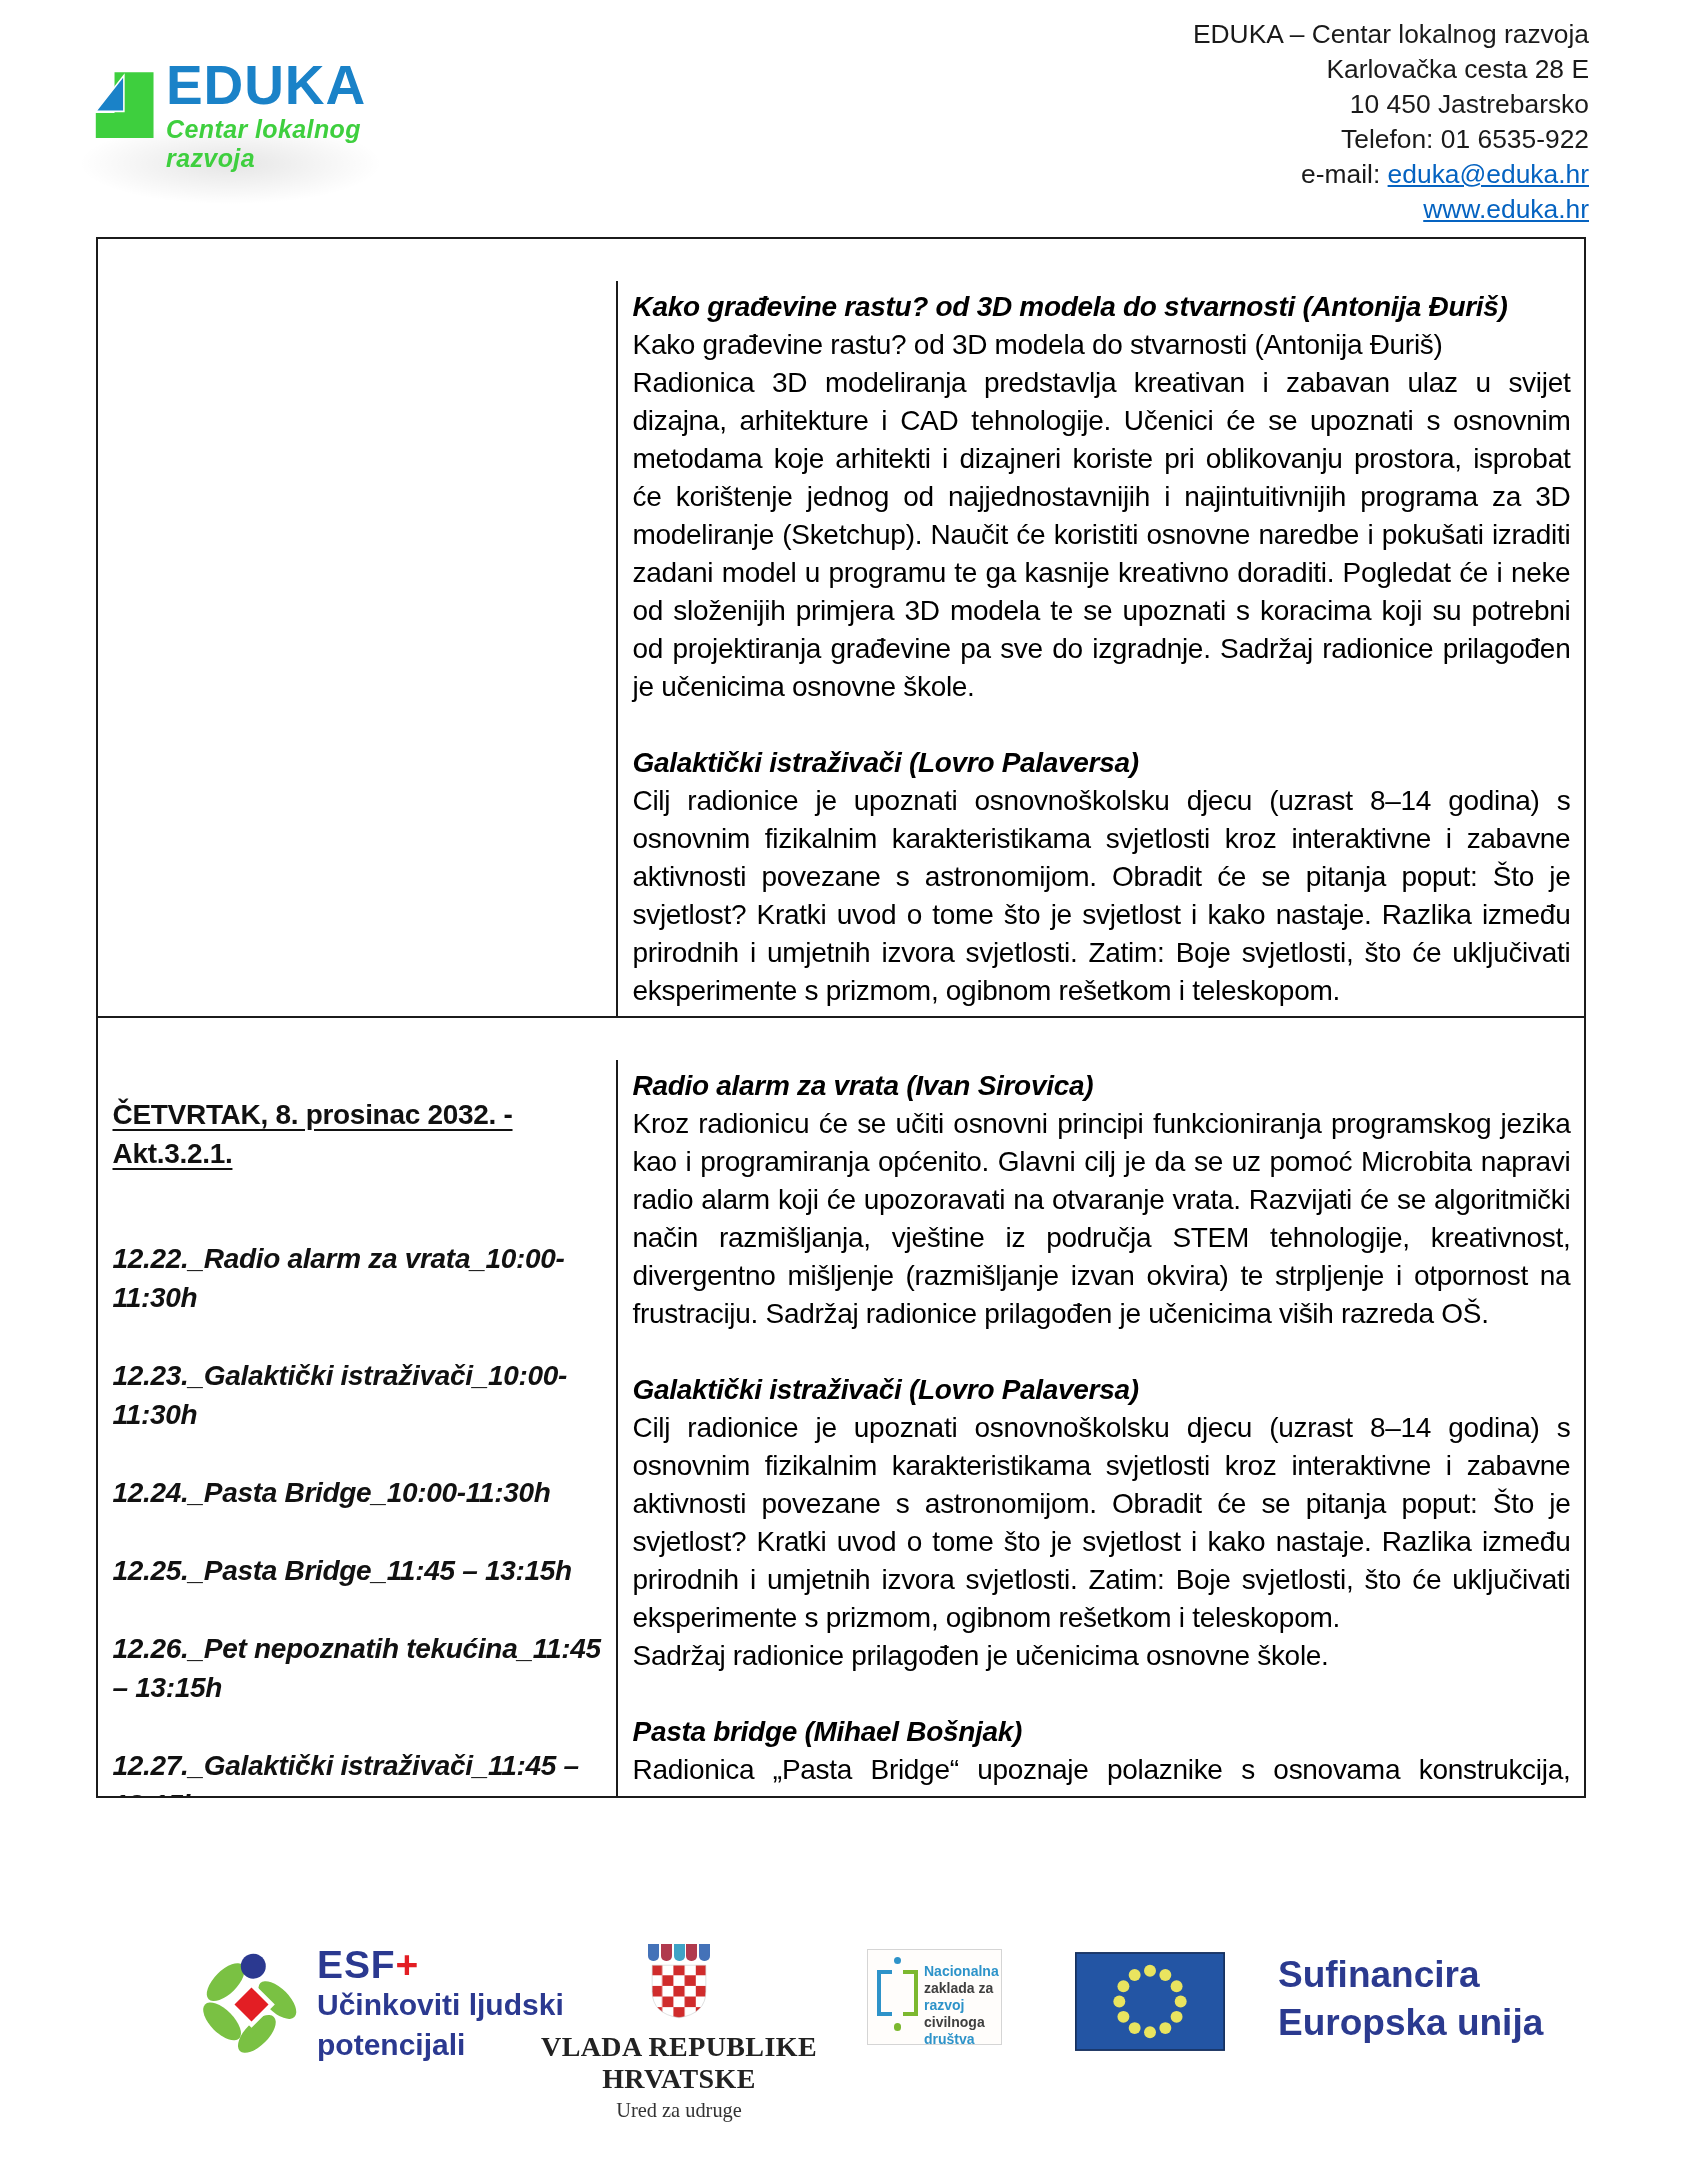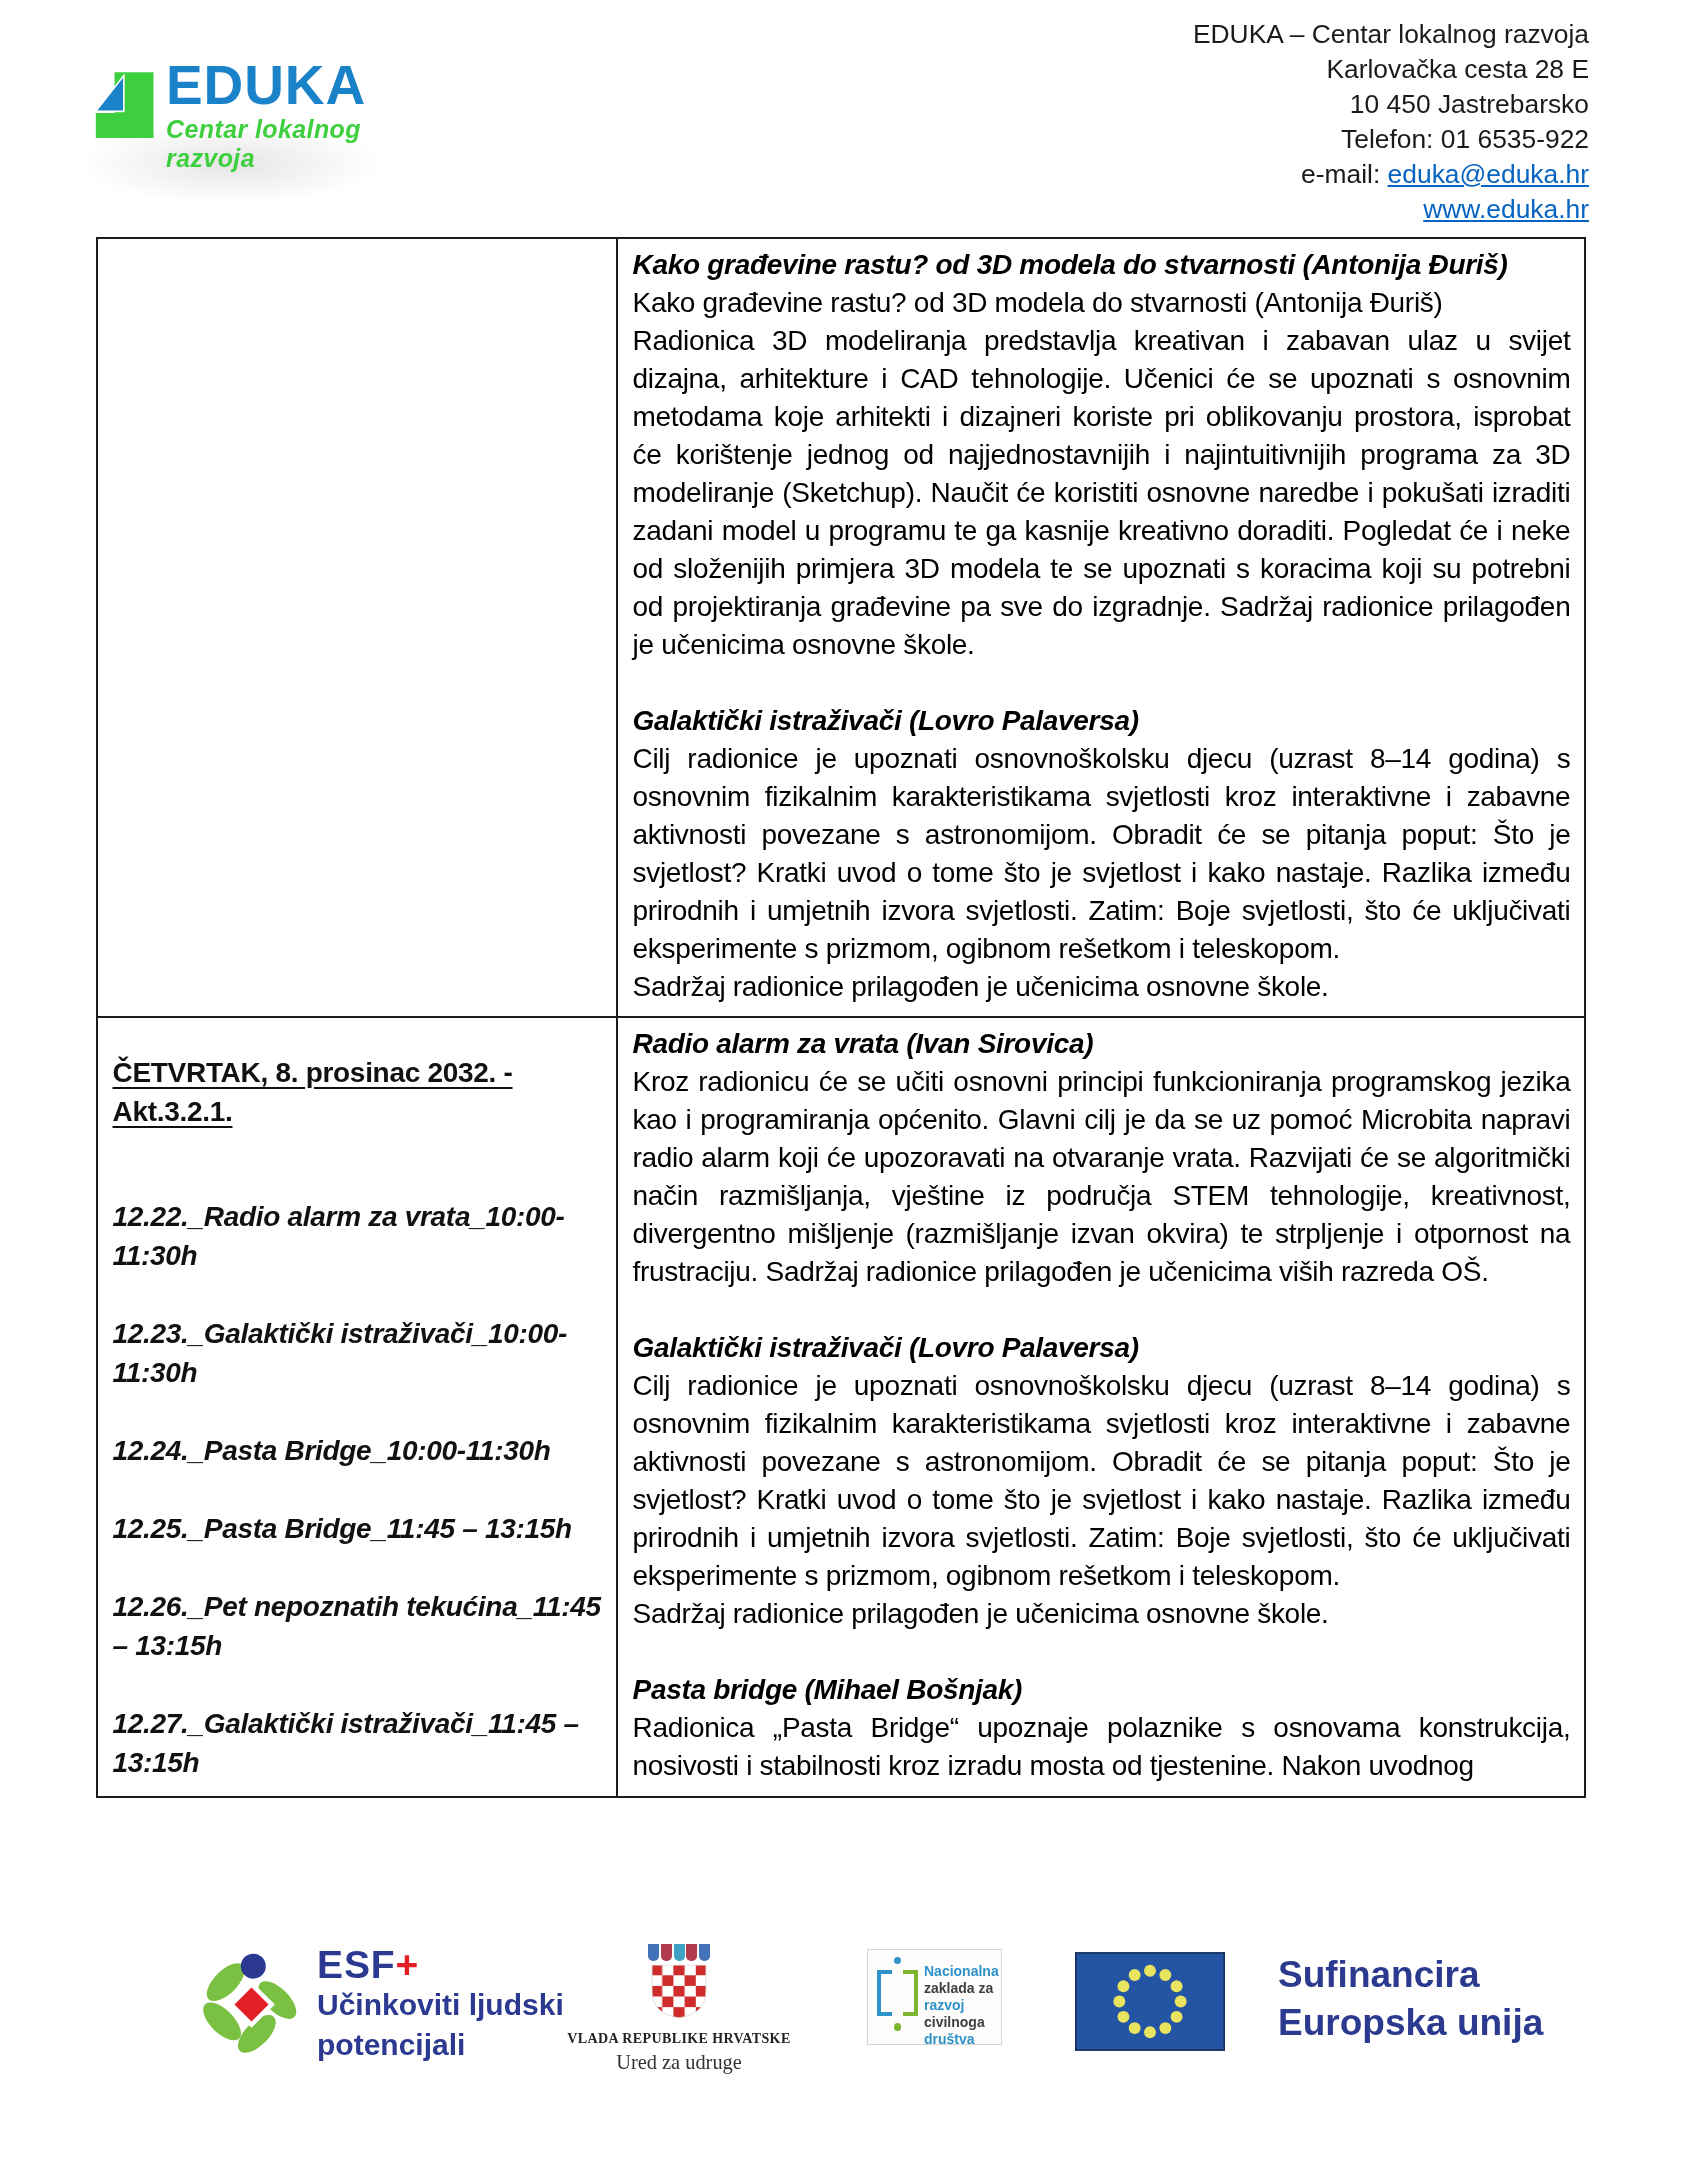--- a/index.html
+++ b/index.html
@@ -15,21 +15,21 @@
   .logo-text{position:absolute;left:85px;top:5.1px;width:221px;}
   .logo-brand{font-size:55px;font-weight:700;color:#1a82c8;letter-spacing:0.9px;line-height:55px;}
   .logo-tagline{font-size:25px;font-style:italic;font-weight:600;color:#3ecf3e;margin-top:1.7px;letter-spacing:0.4px;}
   .contact-block{position:absolute;right:96px;top:17px;width:767px;text-align:right;
     font-size:26.4px;line-height:35px;color:#1a1a1a;}
   .contact-block a{color:#0563c1;text-decoration:underline;cursor:pointer;}
   
   .doc-table{position:absolute;left:96px;top:237px;width:1490px;height:1561px;
     border:2.6px solid #1b1b1b;box-sizing:border-box;display:grid;
     grid-template-columns:520px 1fr;grid-template-rows:779px 1fr;}
-  .cell{box-sizing:border-box;overflow:hidden;letter-spacing:-0.3px;}
+  .cell{box-sizing:border-box;overflow:hidden;letter-spacing:-0.3px;margin-top:42px;}
   .cell.c-left{border-right:2.6px solid #1b1b1b;}
   .cell.r-top{border-bottom:2.6px solid #1b1b1b;}
   .cell-body{font-size:28px;line-height:38px;color:#000;}
   .cell.c-right{padding:6.8px 13.6px 0 14.5px;}
   .cell.c-left{padding:35px 12px 0 14.5px;}
   .sec-title{font-weight:700;font-style:italic;}
   .sec-title.gap{margin-top:38px;}
   p.just{margin:0;text-align:justify;}
   .plain-line{margin:0;}
   
@@ -39,21 +39,21 @@
   
   .esf-logo{position:absolute;left:198px;top:1951px;}
   .esf-text{position:absolute;left:317px;top:1944px;color:#2b3990;}
   .esf-title{font-size:39px;font-weight:700;line-height:41px;letter-spacing:0.9px;}
   .esf-plus{color:#e31e24;}
   .esf-sub{font-size:30px;font-weight:700;line-height:40px;}
   .vlada-block{position:absolute;left:515px;top:1944px;width:328px;text-align:center;
     font-family:"Liberation Serif",serif;color:#222;}
   .crown-row{display:flex;justify-content:center;gap:1.7px;height:19px;margin-bottom:0.9px;}
   .crown-shield{width:11px;height:17px;border-radius:0 0 5.1px 5.1px;}
-  .vlada-line1{font-size:14px;font-weight:700;margin-top:8.5px;letter-spacing:0.4px;}
+  .vlada-line1{font-size:28px;font-weight:700;margin-top:8.5px;letter-spacing:0.4px;}
   .vlada-line2{font-size:20.4px;margin-top:3.4px;color:#333;}
   .zaklada-box{position:absolute;left:867px;top:1949px;width:135px;height:96px;
     border:0.9px solid #d5d5d5;background:#fffdfb;box-sizing:border-box;}
   .brk{position:absolute;box-sizing:border-box;}
   .brk-l{left:9.4px;top:20.4px;width:14.5px;height:46px;border:4.3px solid #2e93c9;border-right:none;}
   .brk-r{left:35px;top:20.4px;width:14.5px;height:46px;border:4.3px solid #7cb82f;border-left:none;}
   .dot{position:absolute;width:7.7px;height:7.7px;border-radius:50%;}
   .dot-top{left:25.6px;top:6.8px;background:#2e93c9;}
   .dot-bot{left:25.6px;top:73px;background:#7cb82f;}
   .zaklada-text{position:absolute;left:56px;top:13px;font-size:14px;font-weight:700;line-height:17px;}

